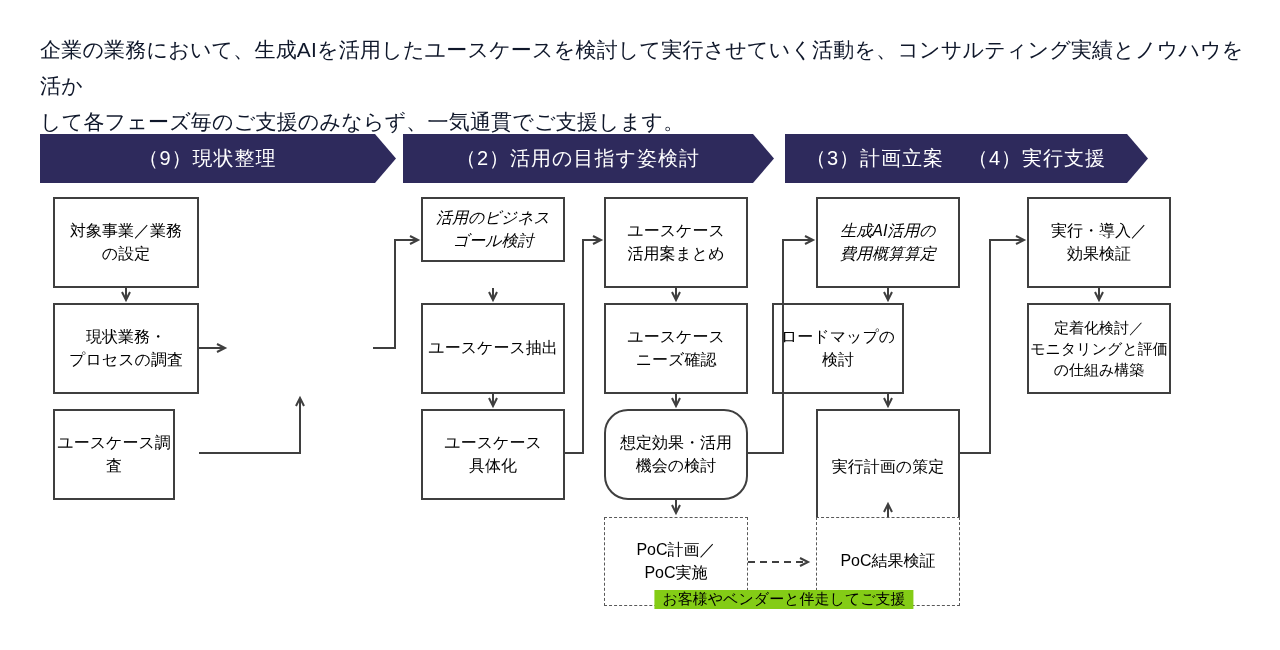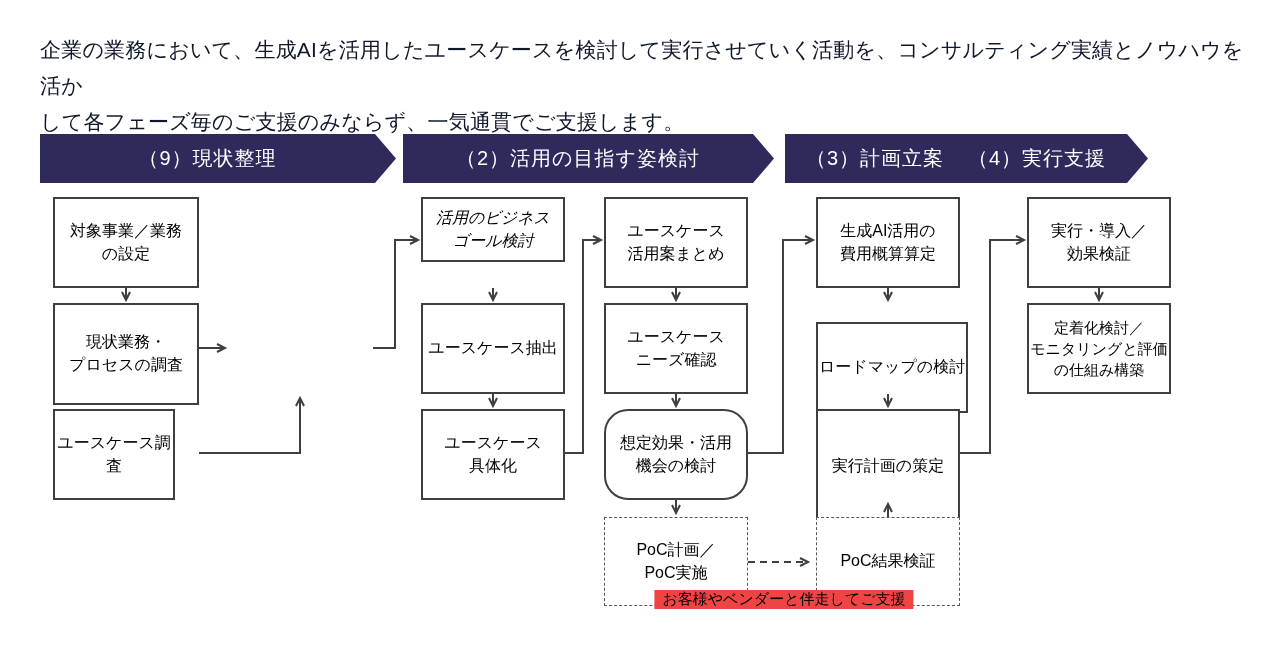--- a/index.html
+++ b/index.html
@@ -44,21 +44,21 @@
   }
 
   svg.connectors {
     position: absolute; left: 0; top: 0; width: 1280px; height: 650px;
     pointer-events: none;
   }
 
   .poc-caption {
     position: absolute; left: 784px; top: 590px;
     transform: translateX(-50%);
-    background: #ef4444; padding: 0 8px;
+    background: #84cc16; padding: 0 8px;
     font-size: 15px; color: #000000; white-space: nowrap;
     z-index: 5;
   }
 </style>
 </head>
 <body>
 
 <div id="canvas">
 
   <div class="intro">企業の業務において、生成AIを活用したユースケースを検討して実行させていく活動を、コンサルティング実績とノウハウを活か
@@ -72,41 +72,41 @@
   </div>
   <div class="banner b3">
     <span>（3）計画立案</span>
   </div>
   <div class="banner b4">
     <span>（4）実行支援</span>
   </div>
 
   <div class="box" style="left:53px;  top:197px; width:146px; height:91px;">対象事業／業務
 の設定</div>
-  <div class="box" style="left:53px;  top:303px; width:146px; height:102px;">現状業務・
+  <div class="box" style="left:53px;  top:303px; width:146px; height:91px;">現状業務・
 プロセスの調査</div>
   <div class="box" style="left:53px;  top:409px; width:122px; height:91px;">ユースケース調査</div>
 
   <div class="box" style="left:421px; top:197px; width:144px; height:65px;font-style:italic;">活用のビジネス
 ゴール検討</div>
   <div class="box" style="left:421px; top:303px; width:144px; height:91px;">ユースケース抽出</div>
   <div class="box" style="left:421px; top:409px; width:144px; height:91px;">ユースケース
 具体化</div>
 
   <div class="box" style="left:604px; top:197px; width:144px; height:91px;">ユースケース
 活用案まとめ</div>
   <div class="box" style="left:604px; top:303px; width:144px; height:91px;">ユースケース
 ニーズ確認</div>
   <div class="box" style="left:604px; top:409px; width:144px; height:91px;border-radius:24px;">想定効果・活用
 機会の検討</div>
 
-  <div class="box" style="left:816px; top:197px; width:144px; height:91px;">生成AI活用の
+  <div class="box" style="left:816px; top:197px; width:144px; height:91px;font-style:italic;">生成AI活用の
 費用概算算定</div>
-  <div class="box" style="left:816px; top:303px; width:152px; height:91px;margin-top:19px;">ロードマップの検討</div>
-  <div class="box" style="left:816px; top:409px; width:144px; height:116px;font-family:Liberation Mono, monospace;">実行計画の策定</div>
+  <div class="box" style="left:772px; top:303px; width:132px; height:91px;">ロードマップの検討</div>
+  <div class="box" style="left:816px; top:409px; width:144px; height:116px;">実行計画の策定</div>
 
   <div class="box" style="left:1027px; top:197px; width:144px; height:91px;">実行・導入／
 効果検証</div>
   <div class="box" style="left:1027px; top:303px; width:144px; height:91px; font-size:15px;">定着化検討／
 モニタリングと評価
 の仕組み構築</div>
 
   <div class="box dashed" style="left:604px; top:517px; width:144px; height:89px;">PoC計画／
 PoC実施</div>
   <div class="box dashed" style="left:816px; top:517px; width:144px; height:89px;">PoC結果検証</div>

